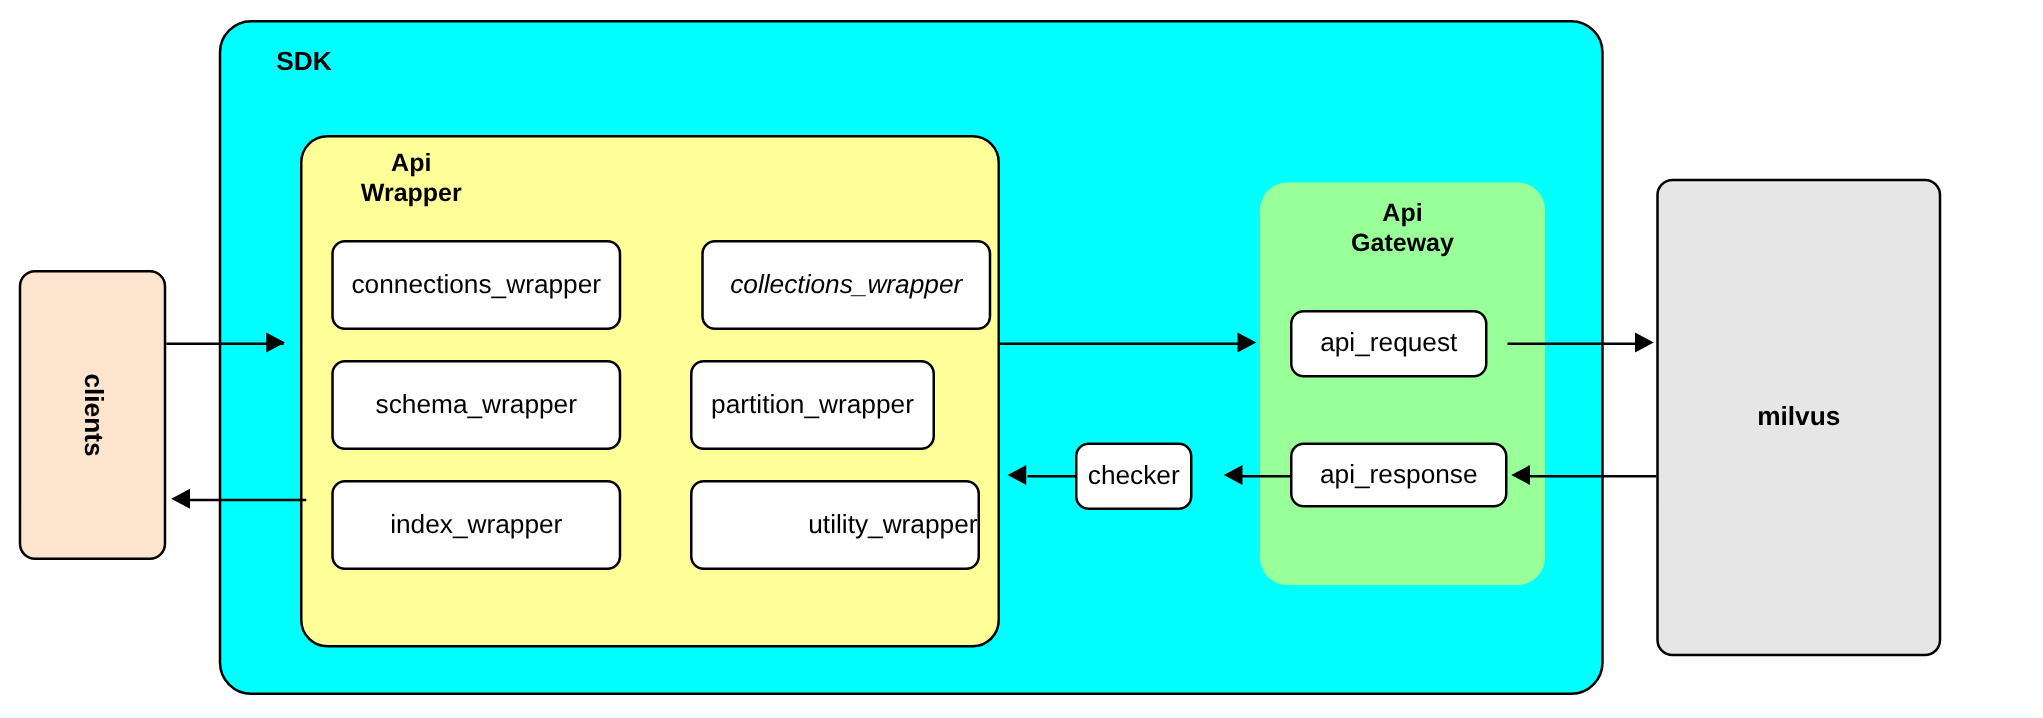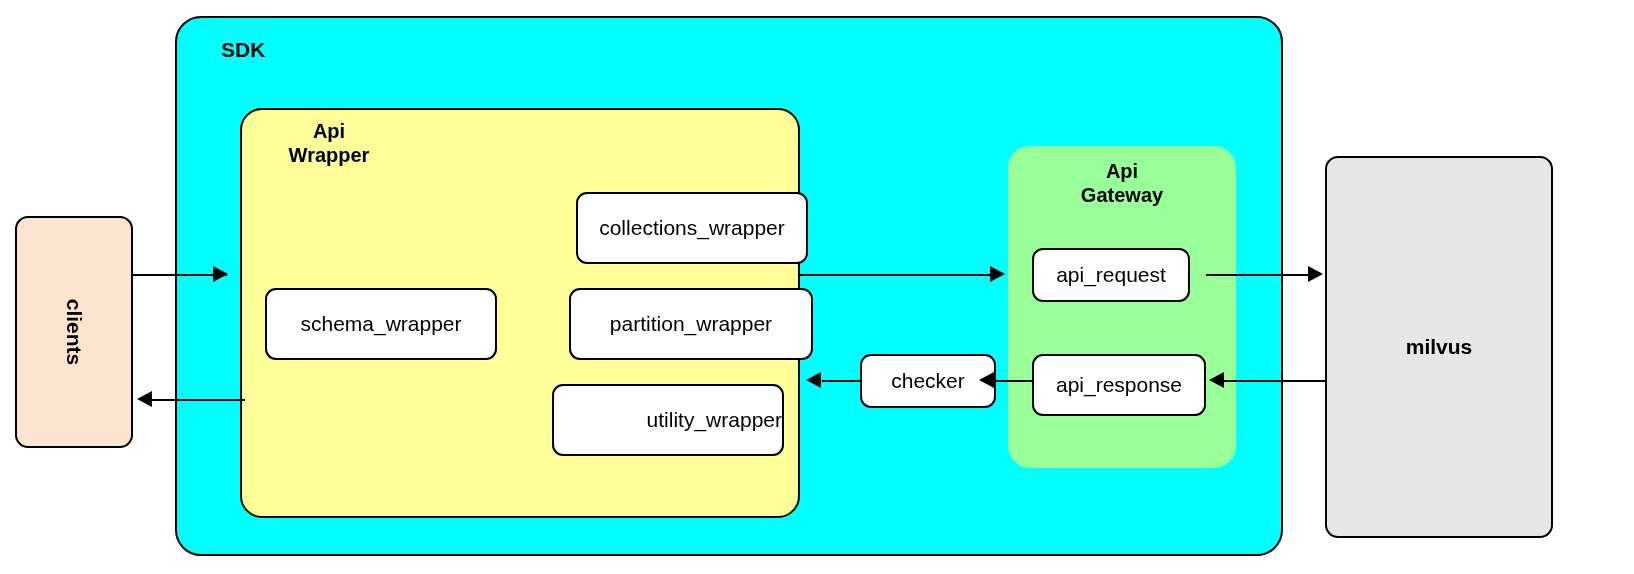--- a/index.html
+++ b/index.html
@@ -126,55 +126,61 @@
 
   <div class="node container-sdk" style="left:175px; top:16px; width:1108px; height:540px; background:#00FFFF;">
     <div class="container-label">SDK</div>
   </div>
 
   <div class="node container-wrapper" style="left:240px; top:108px; width:560px; height:410px; background:#FFFF99;">
     <div class="container-label">Api
 Wrapper</div>
   </div>
 
+  <div class="node leaf" style="left:265px; top:192px; width:232px; height:72px;">
+    <span>connections_wrapper</span>
+  </div>
   <div class="node leaf" style="left:265px; top:288px; width:232px; height:72px;text-align:right;">
     <span>schema_wrapper</span>
   </div>
-
-  <div class="node leaf" style="left:576px; top:192px; width:232px; height:72px;">
+  <div class="node leaf" style="left:265px; top:384px; width:232px; height:72px;">
+    <span>index_wrapper</span>
+  </div>
+
+  <div class="node leaf" style="left:561px; top:192px; width:232px; height:72px;font-style:italic;">
     <span>collections_wrapper</span>
   </div>
-  <div class="node leaf" style="left:552px; top:288px; width:244px; height:72px;margin-left:17px;">
+  <div class="node leaf" style="left:552px; top:288px; width:196px; height:72px;">
     <span>partition_wrapper</span>
   </div>
   <div class="node leaf" style="left:552px; top:384px; width:232px; height:72px;justify-content:flex-end;">
     <span>utility_wrapper</span>
   </div>
 
   <div class="node container-gateway" style="left:1008px; top:146px; width:228px; height:322px; background:#99FF99;">
     <div class="container-label">Api
 Gateway</div>
   </div>
 
   <div class="node leaf" style="left:1032px; top:248px; width:158px; height:54px;">
     <span>api_request</span>
   </div>
-  <div class="node leaf" style="left:1032px; top:354px; width:174px; height:62px;">
+  <div class="node leaf" style="left:1032px; top:354px; width:174px; height:52px;">
     <span>api_response</span>
   </div>
 
-  <div class="node leaf" style="left:860px; top:354px; width:136px; height:54px;">
+  <div class="node leaf" style="left:860px; top:354px; width:94px; height:54px;">
     <span>checker</span>
   </div>
 
   <div class="node side-box vertical" style="left:15px; top:216px; width:118px; height:232px; background:#FCE4CF;">
     <span class="vtext">clients</span>
   </div>
 
-  <div class="node side-box" style="left:1325px; top:143px; width:228px; height:382px; background:#E6E6E6;margin-top:13px;">
+  <div class="node side-box" style="left:1325px; top:143px; width:228px; height:382px; background:#E6E6E6;">
     <span>milvus</span>
   </div>
 
   <div class="edge" style="left:133px; top:274px; width:94px;"></div>
   <div class="arrowhead right" style="left:213px; top:266px;"></div>
 
   <div class="edge" style="left:150px; top:399px; width:95px;"></div>
   <div class="arrowhead left" style="left:137px; top:391px;"></div>
 
   <div class="edge" style="left:800px; top:274px; width:192px;"></div>

